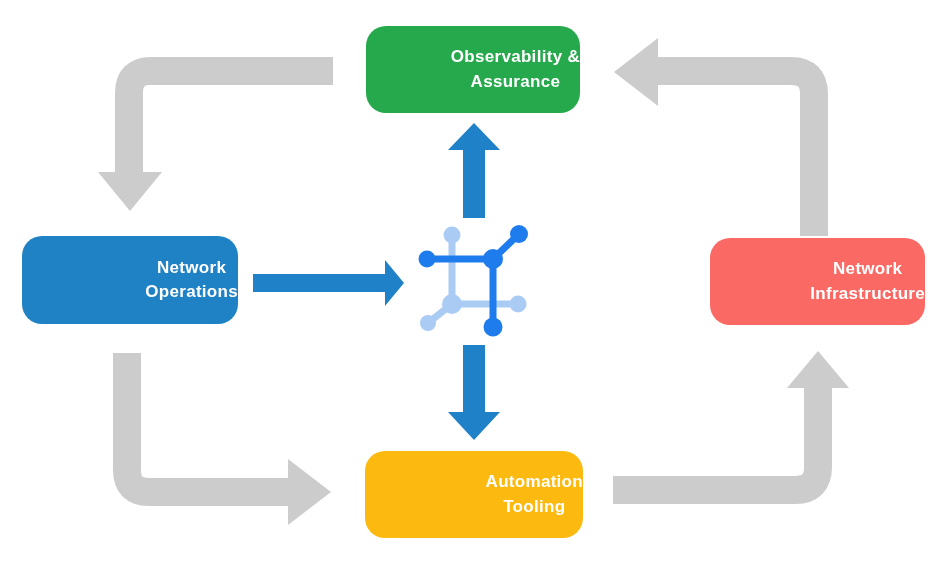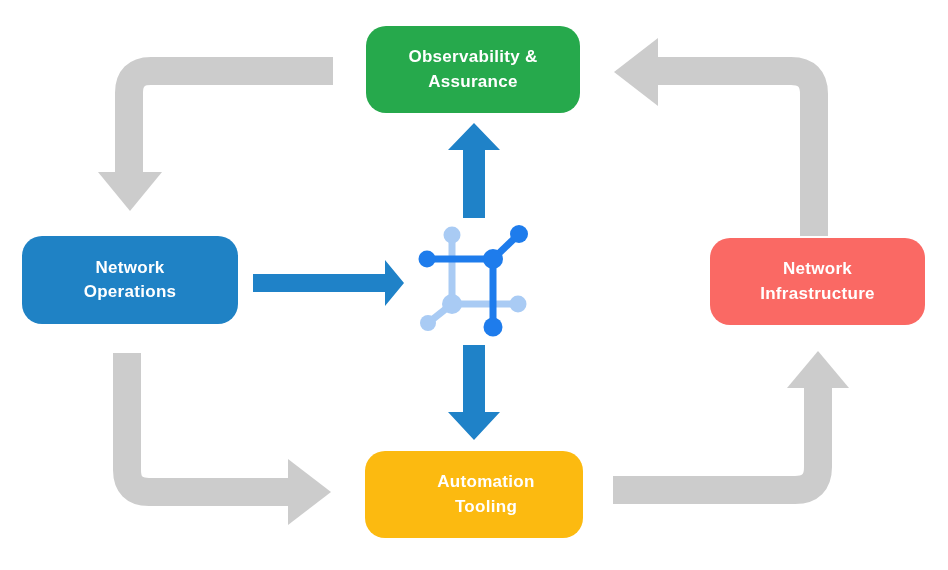--- a/index.html
+++ b/index.html
@@ -21,21 +21,21 @@
     top: 0;
     width: 948px;
     height: 570px;
   }
   .node {
     position: absolute;
     border-radius: 20px;
     color: #ffffff;
     display: flex;
     align-items: center;
-    justify-content: center;
+    justify-content: flex-end;
     box-sizing: border-box;
   }
   .node .label {
     white-space: pre-line;
     text-align: center;
     font-size: 17px;
     font-weight: bold;
     line-height: 1.42;
     letter-spacing: 0.3px;
   }

